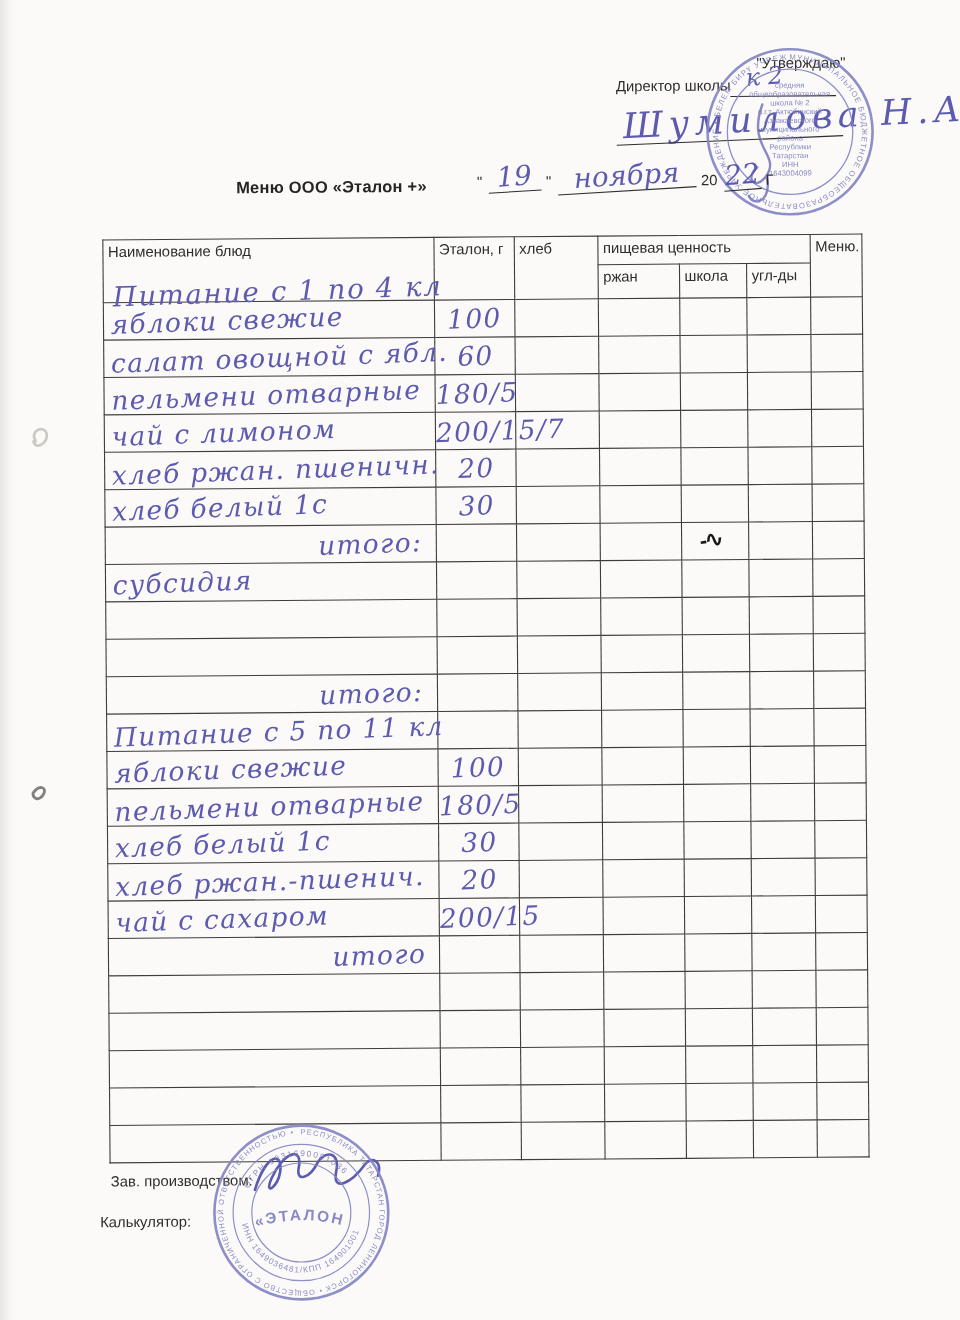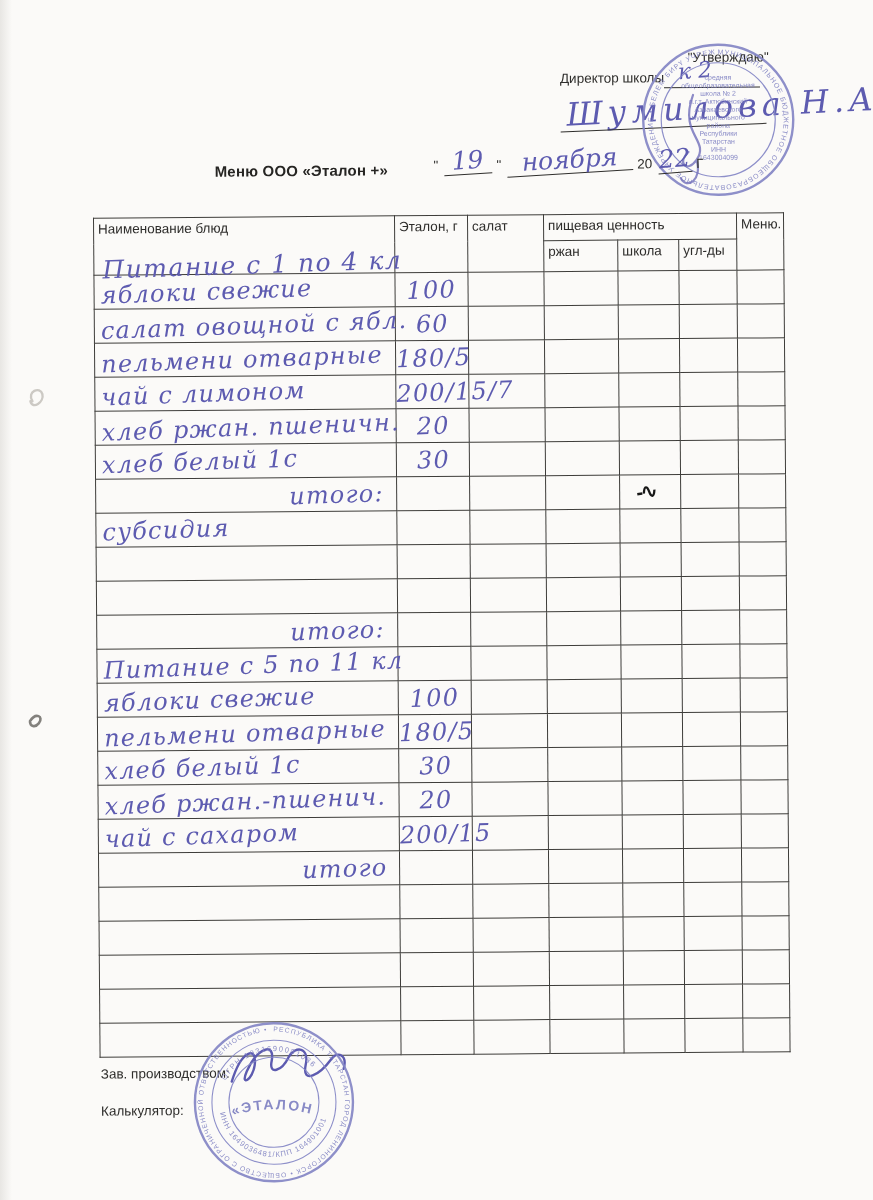--- a/index.html
+++ b/index.html
@@ -106,21 +106,21 @@
             <col style="width:58px">
             <col style="width:47px">
         </colgroup>
         <thead>
           <tr style="height:26px;">
             <th class="c name-th" rowspan="2">
               <span>Наименование блюд</span>
               <span class="hand section-hw">Питание с 1 по 4 кл</span>
             </th>
             <th rowspan="2">Эталон, г</th>
-            <th rowspan="2">салат</th>
+            <th rowspan="2">хлеб</th>
             <th colspan="3">пищевая ценность</th>
             <th rowspan="2">Меню.</th>
           </tr>
           <tr style="height:31px;">
             <th>ржан</th>
             <th>школа</th>
             <th>угл-ды</th>
           </tr>
         </thead>
         <tbody>
@@ -336,21 +336,21 @@
     </div>
 
     <svg class="abs" style="left:24px;top:382px;" width="30" height="34" viewBox="0 0 30 34">
       <path d="M10,16 C4,6 18,1 20,9 C22,17 10,25 8,16" fill="none" stroke="#ccc9c4" stroke-width="2.4" stroke-linecap="round"></path>
     </svg>
     <svg class="abs" style="left:26px;top:706px;" width="26" height="24" viewBox="0 0 26 24">
       <path d="M3,12 C9,3 17,7 12,14 C8,19 3,17 3,12" fill="none" stroke="#83817d" stroke-width="2.6" stroke-linecap="round"></path>
     </svg>
 
     <div class="abs printed" style="left:97px;top:1064px;">Зав. производством:</div>
-    <div class="abs printed" style="left:97px;top:1101px;">Калькулятор:</div>
+    <div class="abs printed" style="left:87px;top:1101px;">Калькулятор:</div>
 
     <svg class="abs" style="left:222px;top:1038px;" width="140" height="60" viewBox="0 0 140 60">
       <path d="M6,42 C16,10 32,6 29,26 C27,40 14,48 21,32 C32,8 50,2 46,22 C43,36 56,32 63,18 C70,6 84,8 80,26 C76,46 94,36 106,20 C112,12 122,16 118,30" fill="none" stroke="#5d5bb0" stroke-width="2.4" stroke-linecap="round"></path>
     </svg>
 
     <svg class="abs stamp" style="left:185px;top:1016px;" width="170" height="170" viewBox="0 0 170 170">
       <defs>
         <path id="bs-ring" d="M85,14 A71,71 0 1 1 84.9,14"></path>
         <path id="bs-top" d="M37,63 A54,54 0 0 1 133,63"></path>
         <path id="bs-bot" d="M31,95 A55,55 0 0 0 139,95"></path>

